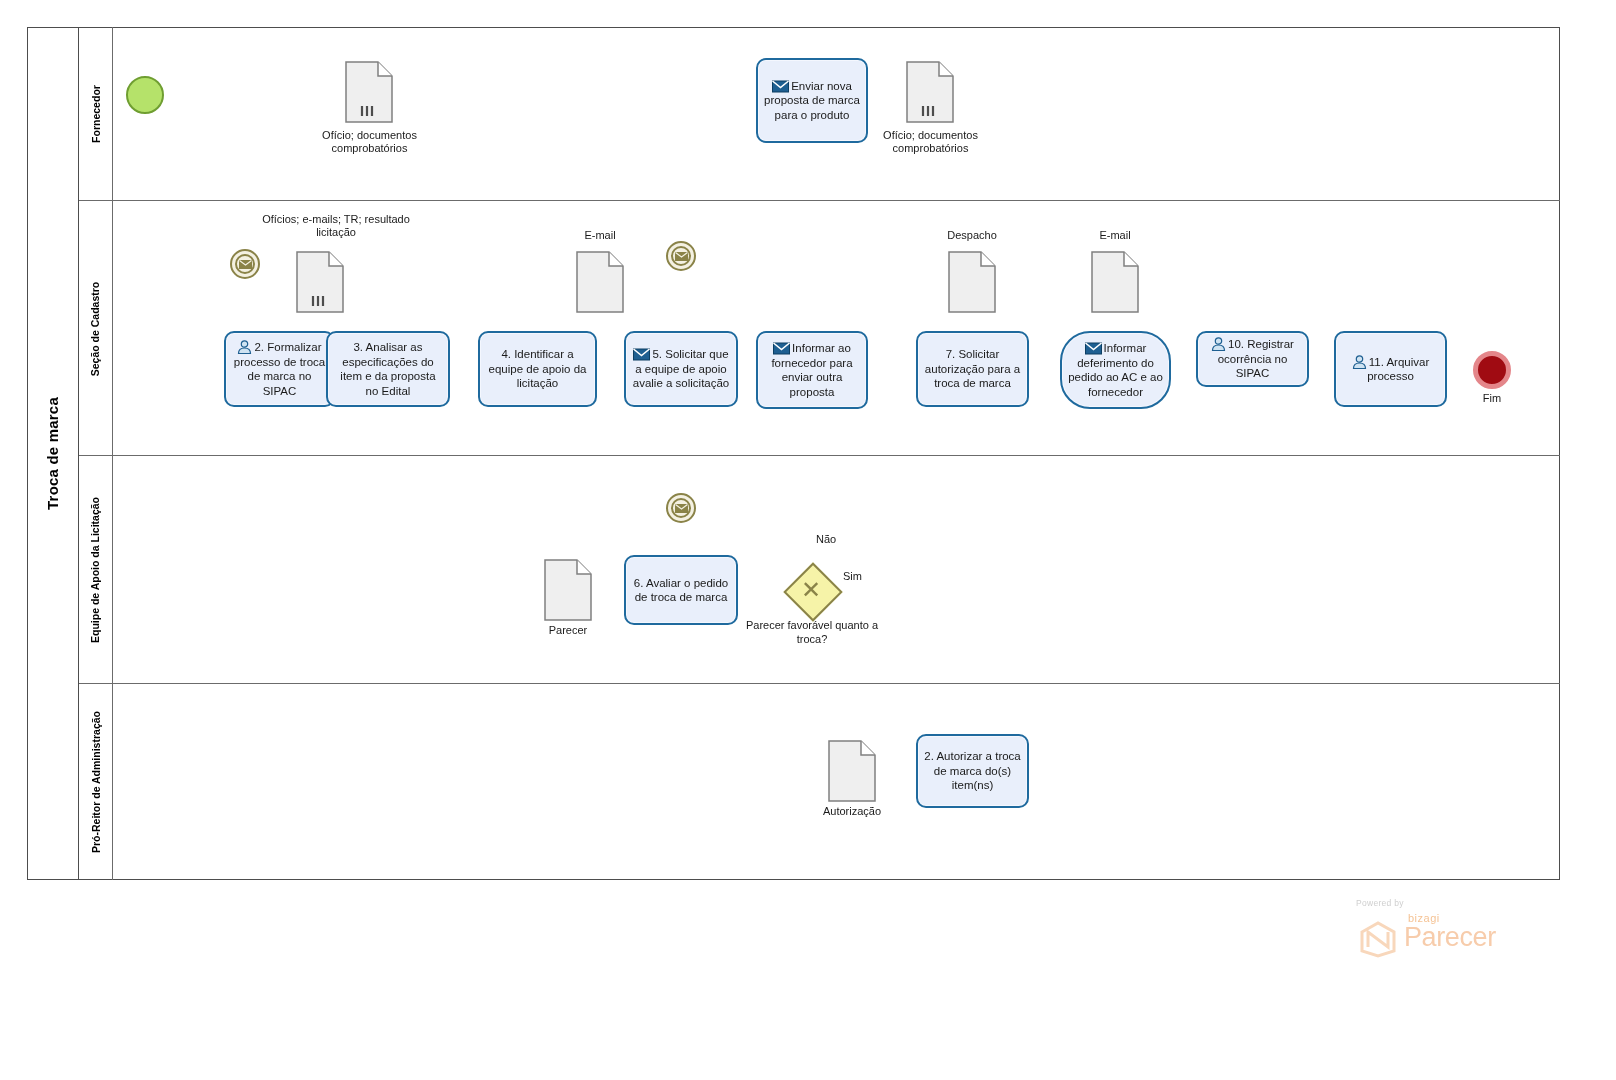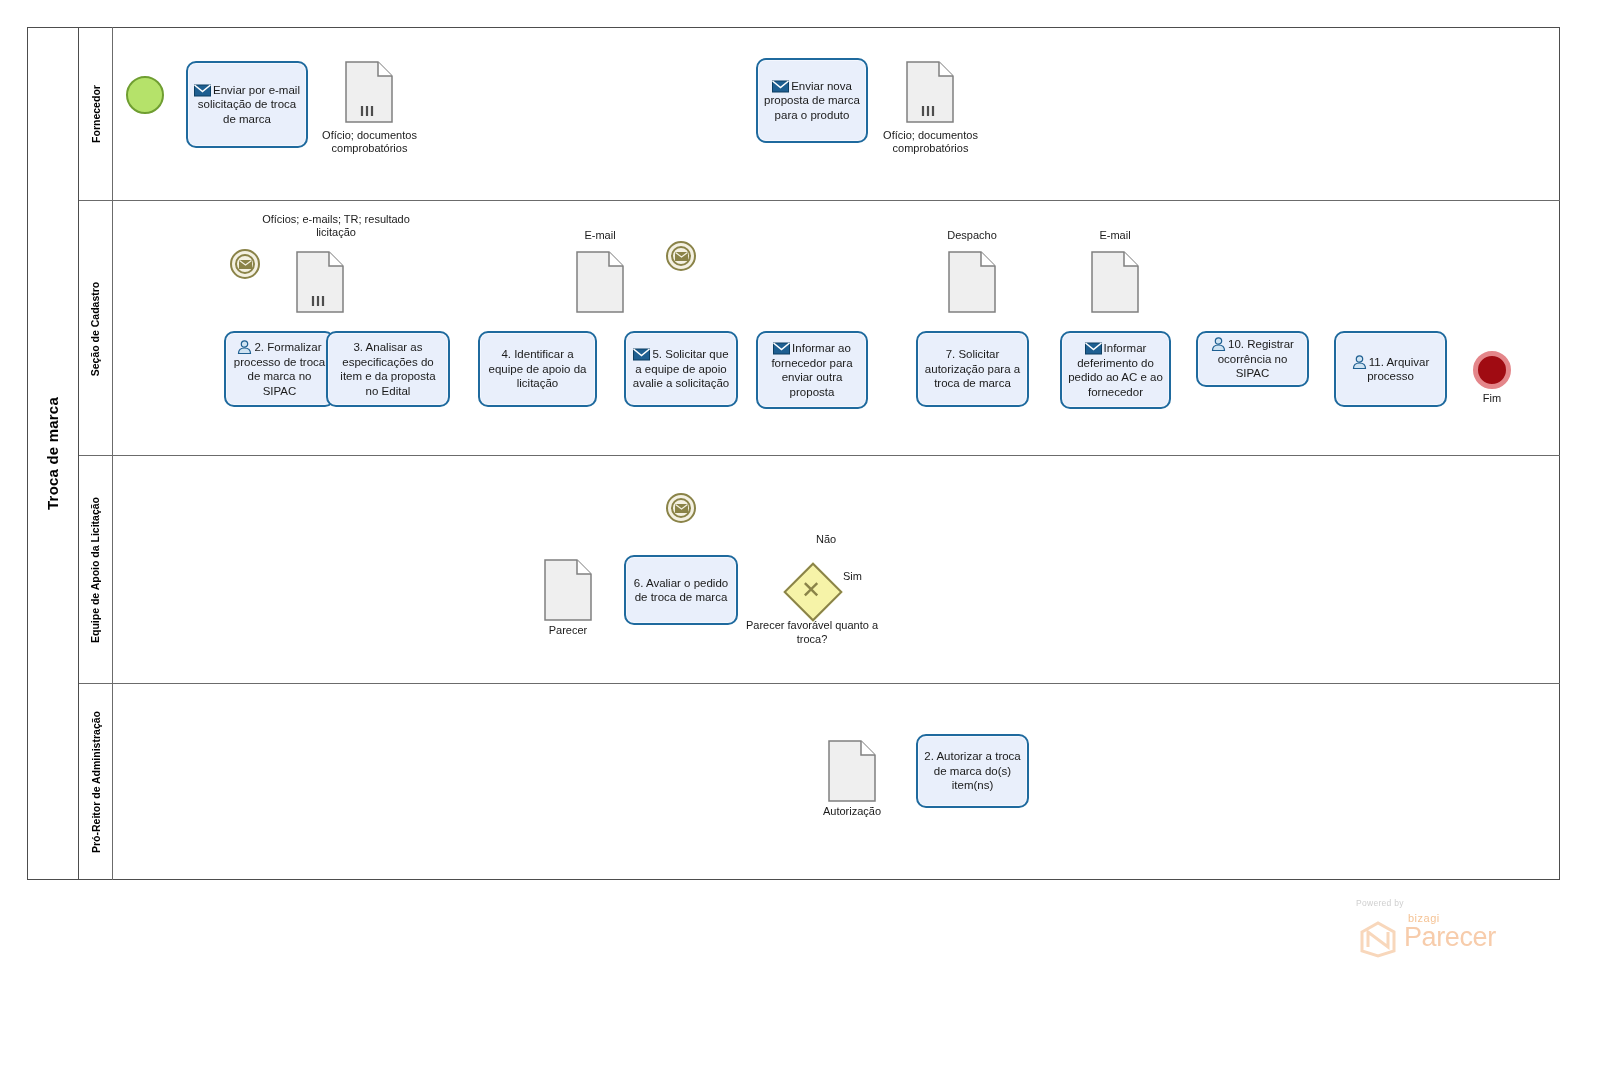--- a/index.html
+++ b/index.html
@@ -187,26 +187,20 @@
       <svg width="13" height="9" viewBox="0 0 13 9">
         <rect x="0.5" y="0.5" width="12" height="8" fill="#8a8348" stroke="#8a8348"></rect>
         <path d="M0.5,0.5 L6.5,5 L12.5,0.5" fill="none" stroke="#f4f1e2" stroke-width="1.2"></path>
       </svg>
     </div>
   </div>
 
   <div class="ev ev-end" style="left:1473px;top:351px;width:38px;height:38px;"></div>
   <div class="ev-label" style="left:1453px;top:392px;width:78px;">Fim</div>
 
-  <div class="task" style="left:186px;top:61px;width:122px;height:87px;">
-    <span class="tlabel"><svg class="ticon" width="17" height="13" viewBox="0 0 17 13">
-          <rect x="0.5" y="1" width="16" height="11" fill="#1e5f91" stroke="#0d3f63"></rect>
-          <path d="M0.5,1 L8.5,7.5 L16.5,1" fill="none" stroke="#ffffff" stroke-width="1.6"></path>
-        </svg><span>Enviar por e-mail solicitação de troca de marca</span></span>
-  </div>
 
   <div class="task" style="left:190px;top:331px;width:111px;height:76px;margin-left:34px;">
     <span class="tlabel"><svg class="ticon" width="15" height="14" viewBox="0 0 15 14">
           <circle cx="7.5" cy="4" r="3.2" fill="#cfe3f2" stroke="#1e5f91" stroke-width="1.2"></circle>
           <path d="M1.5,13.5 C1.5,9.5 4.5,8 7.5,8 C10.5,8 13.5,9.5 13.5,13.5 z" fill="#cfe3f2" stroke="#1e5f91" stroke-width="1.2"></path>
         </svg><span>2. Formalizar processo de troca de marca no SIPAC</span></span>
   </div>
 
   <div class="task" style="left:326px;top:331px;width:124px;height:76px;">
     <span class="tlabel">3. Analisar as especificações do item e da proposta no Edital</span>
@@ -228,21 +222,21 @@
   </div>
 
   <div class="task" style="left:916px;top:331px;width:113px;height:76px;">
     <span class="tlabel">7. Solicitar autorização para a troca de marca</span>
   </div>
 
   <div class="task" style="left:916px;top:734px;width:113px;height:74px;">
     <span class="tlabel">2. Autorizar a troca de marca do(s) item(ns)</span>
   </div>
 
-  <div class="task" style="left:1060px;top:331px;width:111px;height:78px;">
+  <div class="task" style="left:1060px;top:331px;width:111px;height:78px;border-radius:30px;">
     <span class="tlabel"><svg class="ticon" width="17" height="13" viewBox="0 0 17 13">
           <rect x="0.5" y="1" width="16" height="11" fill="#1e5f91" stroke="#0d3f63"></rect>
           <path d="M0.5,1 L8.5,7.5 L16.5,1" fill="none" stroke="#ffffff" stroke-width="1.6"></path>
         </svg><span>Informar deferimento do pedido ao AC e ao fornecedor</span></span>
   </div>
 
   <div class="task" style="left:1196px;top:331px;width:113px;height:56px;">
     <span class="tlabel"><svg class="ticon" width="15" height="14" viewBox="0 0 15 14">
           <circle cx="7.5" cy="4" r="3.2" fill="#cfe3f2" stroke="#1e5f91" stroke-width="1.2"></circle>
           <path d="M1.5,13.5 C1.5,9.5 4.5,8 7.5,8 C10.5,8 13.5,9.5 13.5,13.5 z" fill="#cfe3f2" stroke="#1e5f91" stroke-width="1.2"></path>

